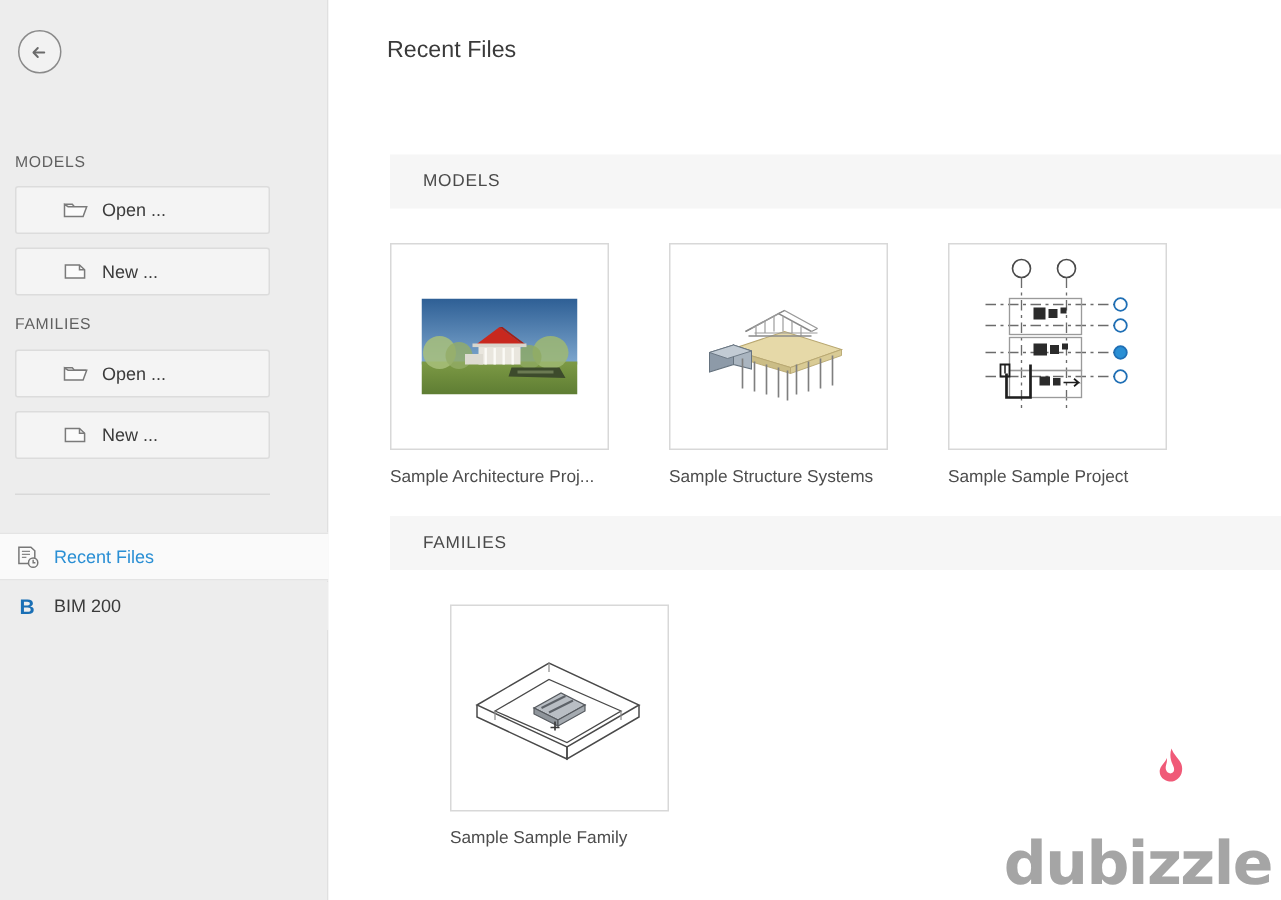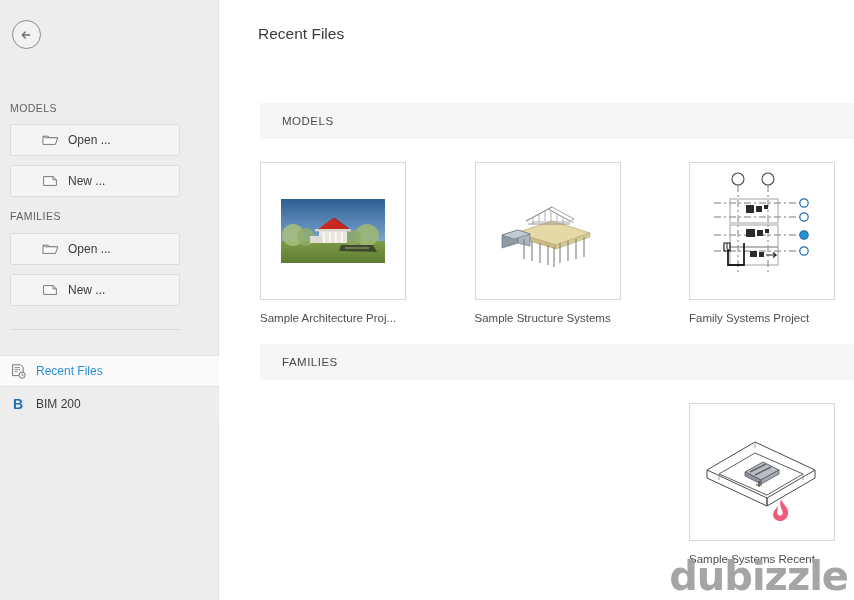--- a/index.html
+++ b/index.html
@@ -149,21 +149,20 @@
     color: #4a4a4a;
   }
   .group.g-models { top: 103px; }
   .group.g-families { top: 344px; }
 
   .row {
     position: absolute;
     left: 41px;
     width: 595px;
     display: flex;
-    justify-content: space-between;
   }
   .row.r-models { top: 162px; }
   .row.r-families { top: 403px; }
 
   .tile { width: 166px; margin-right: 0; }
   .tile-spacer { width: 20px; flex: 0 0 20px; }
 
   .thumb {
     width: 146px;
     height: 138px;
@@ -400,21 +399,21 @@
             <rect x="44" y="82" width="7" height="6" fill="#2b2b2b"></rect>
             <rect x="53" y="83" width="5" height="5" fill="#2b2b2b"></rect>
 
             <path d="M38 74 V96 H22 V80" stroke="#1e1e1e" stroke-width="1.8" fill="none"></path>
             <path d="M18 74 h6 v8 h-6 z" fill="none" stroke="#1e1e1e" stroke-width="1.2"></path>
             <path d="M21 74 V80" stroke="#1e1e1e" stroke-width="1"></path>
 
             <path d="M60 86 h10 l-3 -2.5 M70 86 l-3 2.5" stroke="#1e1e1e" stroke-width="1.1" fill="none"></path>
           </svg>
         </div>
-        <div class="caption">Family Systems Project</div>
+        <div class="caption">Sample Sample Project</div>
       </div>
     </div>
 
     <div class="group g-families">
       <span>FAMILIES</span>
     </div>
 
     <div class="row r-families">
 
 
@@ -439,21 +438,21 @@
 
             <path d="M48 48 L66 38 L82 46 L64 56 Z" fill="#b9bec4" stroke="#55595e" stroke-width="0.9"></path>
             <path d="M48 48 L48 52 L64 60 L64 56 Z" fill="#8f959b" stroke="#55595e" stroke-width="0.8"></path>
             <path d="M64 56 L64 60 L82 50 L82 46 Z" fill="#a4aab0" stroke="#55595e" stroke-width="0.8"></path>
 
             <path d="M53 48 L69 40 M58 51 L74 43" stroke="#5d6268" stroke-width="1.4"></path>
 
             <path d="M62 57 L62 63 M59 61 L65 61" stroke="#3a3a3a" stroke-width="1.1"></path>
           </svg>
         </div>
-        <div class="caption">Sample Systems Recent</div>
+        <div class="caption">Sample Sample Family</div>
       </div>
     </div>
 
     <div class="watermark">
       <div class="wm-text">dubizzle</div>
       <svg class="wm-flame" width="26" height="30" viewBox="0 0 26 30">
         <path d="M14 1 C16 7 22 9 21 16 C20.4 21 16 23.5 12.4 23 C8.6 22.5 5.6 19.4 6.2 15.4 C6.7 12 10 10.6 10.8 7.4 C11.6 10.4 9.4 12.6 10.4 15.4 C11 17.2 12.8 18 14.2 17.4 C15.8 16.7 16.2 14.6 15.2 12.6 C13.6 9.4 12.4 5.6 14 1 Z" fill="#f05a78"></path>
       </svg>
     </div>
   </div>

